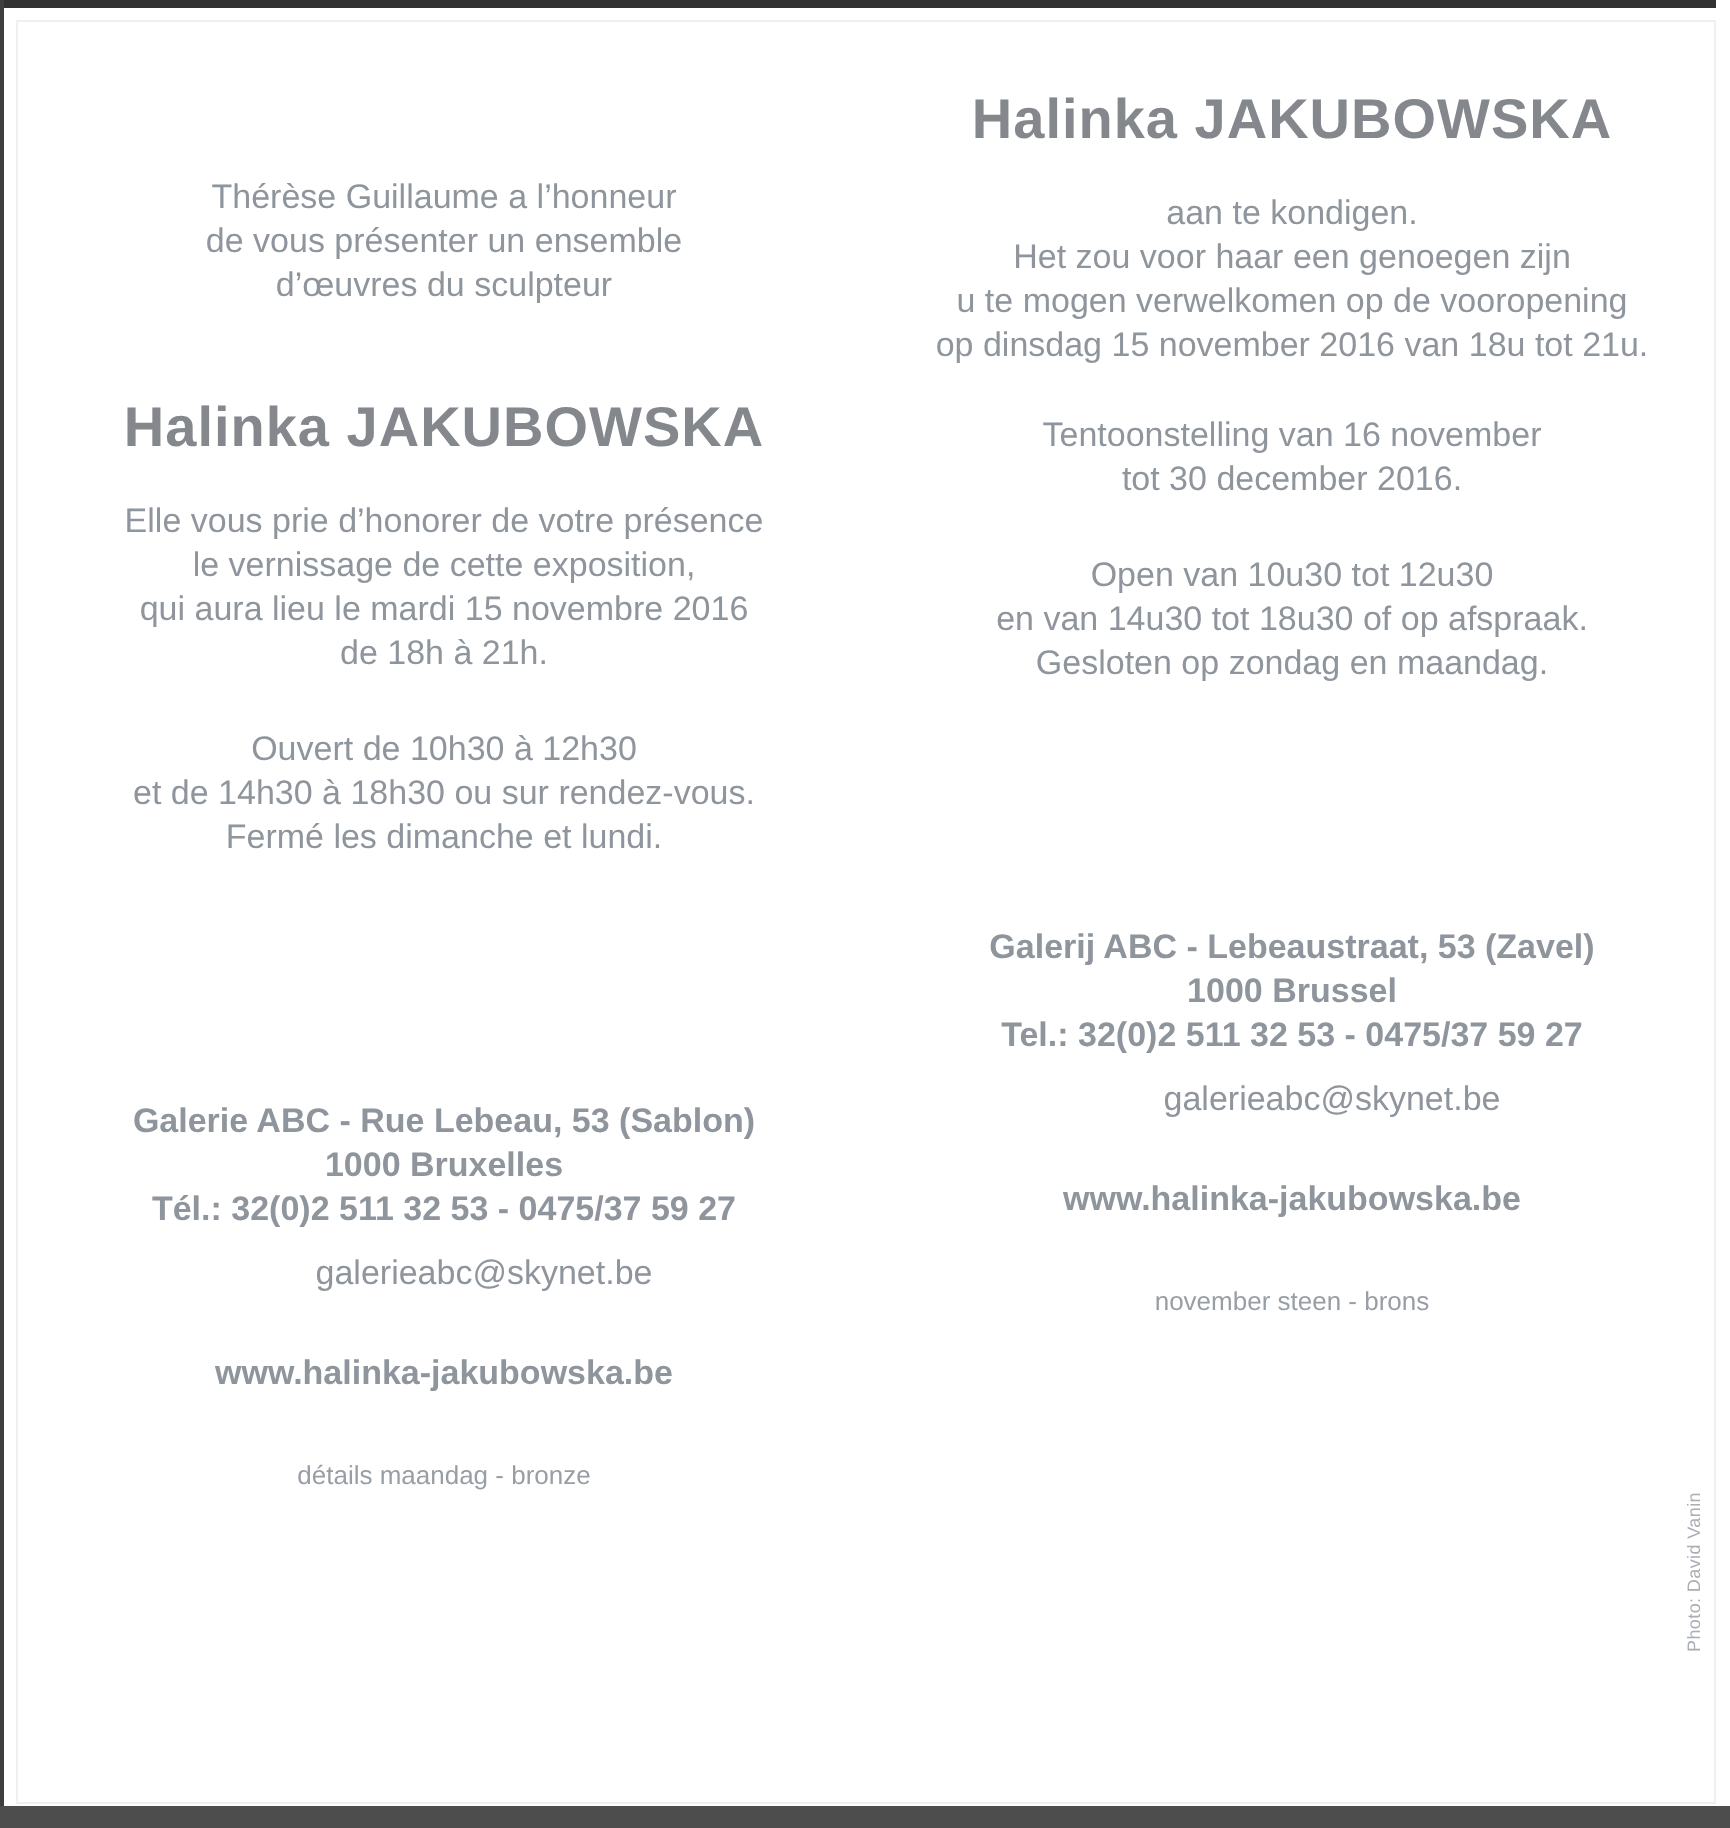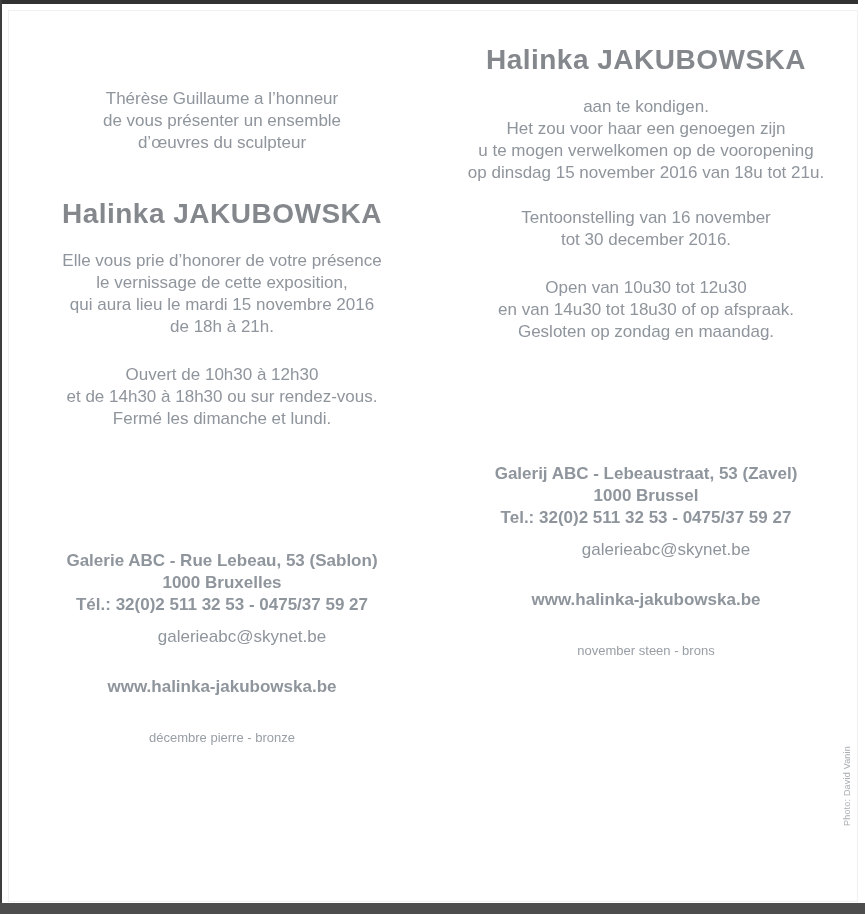--- a/index.html
+++ b/index.html
@@ -102,21 +102,21 @@
   <div class="columns">
 
     <div class="col">
       <div class="intro">Thérèse Guillaume a l’honneur<br>de vous présenter un ensemble<br>d’œuvres du sculpteur</div>
       <div class="artist-name">Halinka JAKUBOWSKA</div>
       <div class="para-invitation">Elle vous prie d’honorer de votre présence<br>le vernissage de cette exposition,<br>qui aura lieu le mardi 15 novembre 2016<br>de 18h à 21h.</div>
       <div class="para-hours">Ouvert de 10h30 à 12h30<br>et de 14h30 à 18h30 ou sur rendez-vous.<br>Fermé les dimanche et lundi.</div>
       <div class="address">Galerie ABC - Rue Lebeau, 53 (Sablon)<br>1000 Bruxelles<br>Tél.: 32(0)2 511 32 53 - 0475/37 59 27</div>
       <div class="email">galerieabc@skynet.be</div>
       <div class="website">www.halinka-jakubowska.be</div>
-      <div class="caption">décembre pierre - bronze</div>
+      <div class="caption">détails maandag - bronze</div>
     </div>
 
     <div class="col">
       <div class="artist-name">Halinka JAKUBOWSKA</div>
       <div class="para-invitation">aan te kondigen.<br>Het zou voor haar een genoegen zijn<br>u te mogen verwelkomen op de vooropening<br>op dinsdag 15 november 2016 van 18u tot 21u.</div>
       <div class="para-exhibition">Tentoonstelling van 16 november<br>tot 30 december 2016.</div>
       <div class="para-hours">Open van 10u30 tot 12u30<br>en van 14u30 tot 18u30 of op afspraak.<br>Gesloten op zondag en maandag.</div>
       <div class="address">Galerij ABC - Lebeaustraat, 53 (Zavel)<br>1000 Brussel<br>Tel.: 32(0)2 511 32 53 - 0475/37 59 27</div>
       <div class="email">galerieabc@skynet.be</div>
       <div class="website">www.halinka-jakubowska.be</div>

